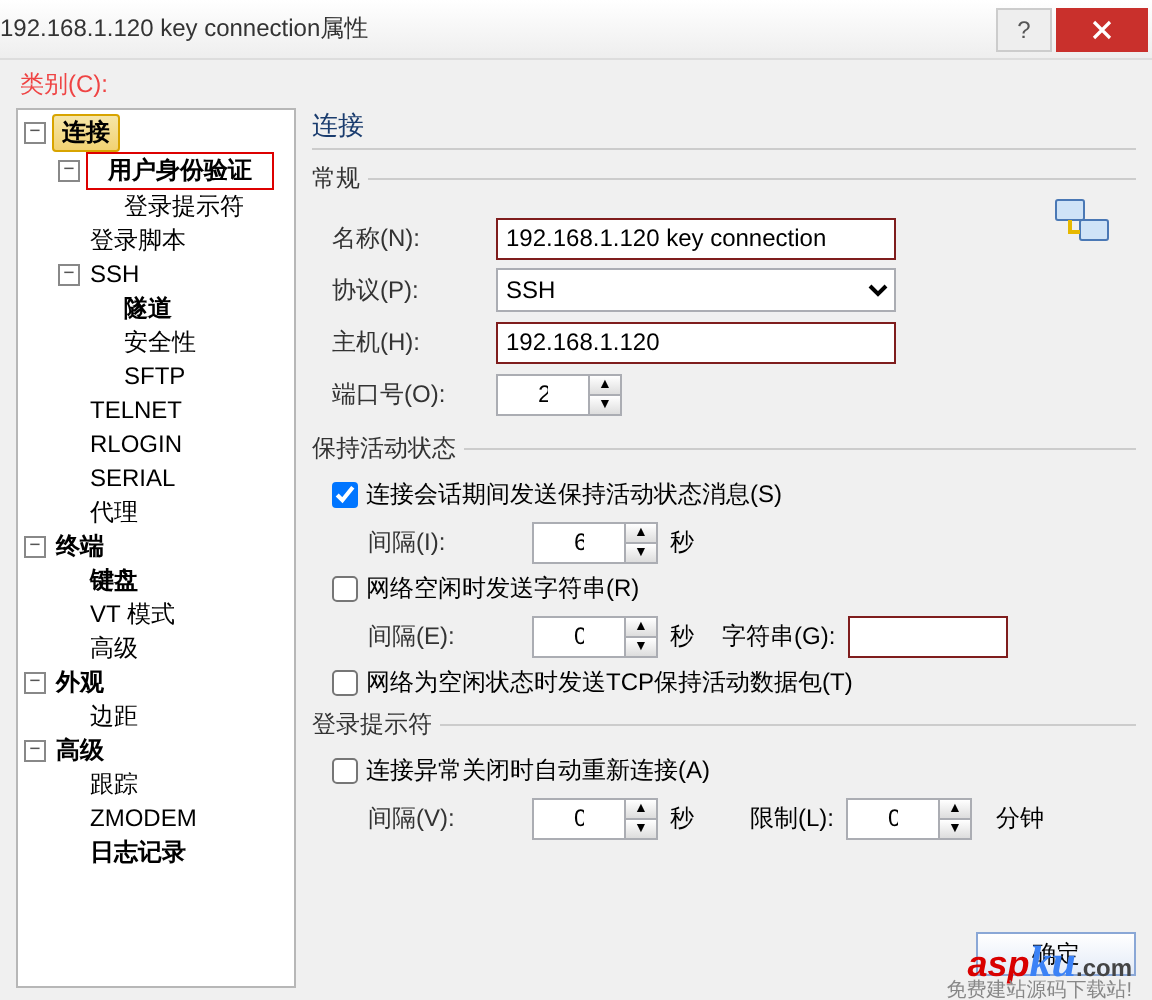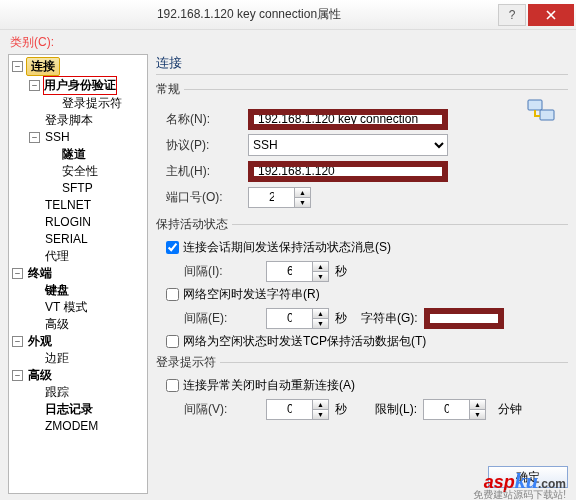--- a/index.html
+++ b/index.html
@@ -1,40 +1,40 @@
 <!DOCTYPE html>
 <html><head>
 <meta charset="utf-8">
 <style>
 * { box-sizing: border-box; margin: 0; padding: 0; font-family: "Microsoft YaHei", Tahoma, sans-serif; font-size: 12px; }
 body { background: #fff; width: 576px; height: 500px; overflow: hidden; }
 .titlebar { height: 30px; background: linear-gradient(#fff,#eee); display: flex; align-items: center; border-bottom: 1px solid #ddd; }
-.titlebar .title { flex: 1; text-align: center; color: #333; }
+.titlebar .title { flex: 1; text-align: left; color: #333; }
 .titlebar .btn { width: 28px; height: 22px; display: flex; align-items: center; justify-content: center; margin-right: 2px; }
 .titlebar .help { background: #eee; border: 1px solid #ccc; color: #555; }
 .titlebar .close { background: #c9302c; color: #fff; width: 46px; height: 22px; }
 .content { display: flex; height: 470px; padding: 6px 8px 8px 8px; background: #f0f0f0; }
 .catlabel { position: absolute; top: 34px; left: 10px; color: #ef4444; text-align: center; }
 .tree { width: 140px; background: #fff; border: 1px solid #b7b7b7; margin-top: 18px; height: 440px; overflow: auto; padding: 2px 0; }
 .tree ul { list-style: none; }
 .tree li { white-space: nowrap; line-height: 17px; }
 .tree .row { display: flex; align-items: center; }
 .tree .exp { width: 11px; height: 11px; border: 1px solid #888; display: inline-flex; align-items: center; justify-content: center; margin: 0 3px; font-size: 9px; line-height: 9px; font-family: monospace; color: #555; background: #fff; }
 .tree .sp { display: inline-block; width: 17px; }
 .tree .lab { padding: 0 2px; }
 .tree .sel { background: linear-gradient(#f6e6a8,#f2d272); border: 1px solid #d8a400; border-radius: 2px; padding: 0 4px; }
 .tree .bold { font-weight: bold; }
-.tree .hi { border: 1px solid #d00; padding: 0 0; font-weight: bold; }
+.tree .hi { border: 1px solid #d00; padding: 0 10px; font-weight: bold; }
 .main { flex: 1; margin-left: 8px; margin-top: 18px; background: #f0f0f0; position: relative; }
 .main h3 { font-size: 13px; color: #1a3c6e; font-weight: normal; border-bottom: 1px solid #ccc; padding-bottom: 2px; margin-bottom: 6px; }
 fieldset { border: none; border-top: 1px solid #ccc; margin-top: 4px; padding-top: 6px; }
 legend { padding: 0 4px 0 0; color: #333; }
 .formrow { display: flex; align-items: center; margin: 4px 0; min-height: 22px; }
 .formrow label.lf { width: 92px; padding-left: 10px; color: #333; }
-.formrow input[type=text] { height: 21px; border: 6px solid #7f1d1d; padding: 0 4px; background: #fff; }
+.formrow input[type=text] { height: 21px; border: 1px solid #7f1d1d; padding: 0 4px; background: #fff; }
 .formrow select { height: 22px; border: 1px solid #abadb3; background: #fff; }
 .spin { display: inline-flex; align-items: stretch; }
 .spin input { width: 46px; height: 21px; border: 1px solid #abadb3; border-right: none; padding: 0 20px; text-align: left; }
 .spin .arr { width: 17px; display: flex; flex-direction: column; border: 1px solid #abadb3; }
 .spin .arr div { flex: 1; background: linear-gradient(#fff,#ddd); font-size: 7px; display: flex; align-items: center; justify-content: center; }
 .spin .arr div:first-child { border-bottom: 1px solid #abadb3; }
 .chk { margin-left: 10px; display: flex; align-items: center; }
 .chk input { margin-right: 4px; }
 .okrow { position: absolute; bottom: 4px; right: 0; }
 .okbtn { width: 80px; height: 22px; border: 1px solid #8aa7d6; background: linear-gradient(#fff,#e3ebf7); }
@@ -210,28 +210,28 @@
               <div class="row">
                 <span class="sp"></span>
                 <span class="sp"></span>
                 <span class="lab">跟踪</span>
               </div>
             </li>
           <li>
               <div class="row">
                 <span class="sp"></span>
                 <span class="sp"></span>
+                <span class="lab">ZMODEM</span>
+              </div>
+            </li>
+          <li>
+              <div class="row">
+                <span class="sp"></span>
+                <span class="sp"></span>
                 <span class="lab bold">日志记录</span>
-              </div>
-            </li>
-          <li>
-              <div class="row">
-                <span class="sp"></span>
-                <span class="sp"></span>
-                <span class="lab">ZMODEM</span>
               </div>
             </li>
         </ul>
       </li>
     </ul>
   </div>
 
   <div class="main">
     <h3>连接</h3>
 

